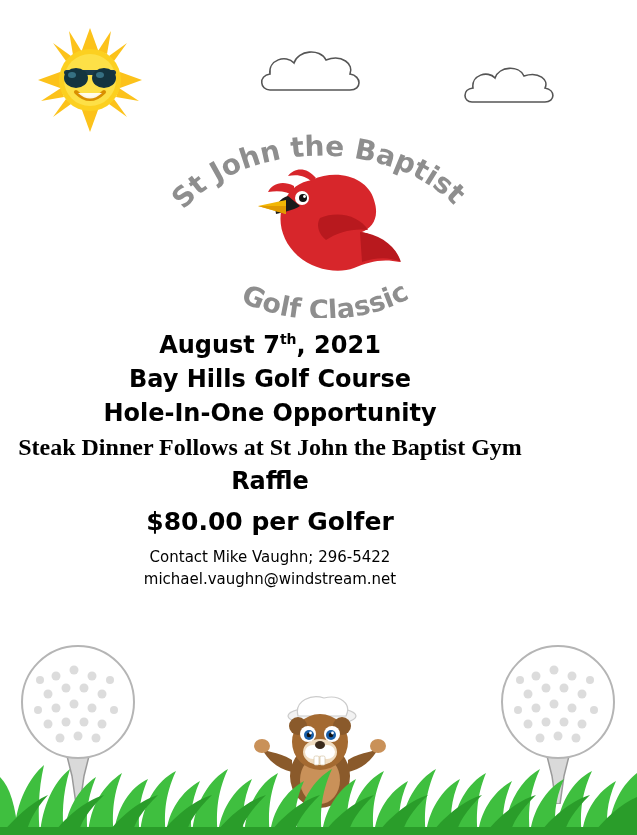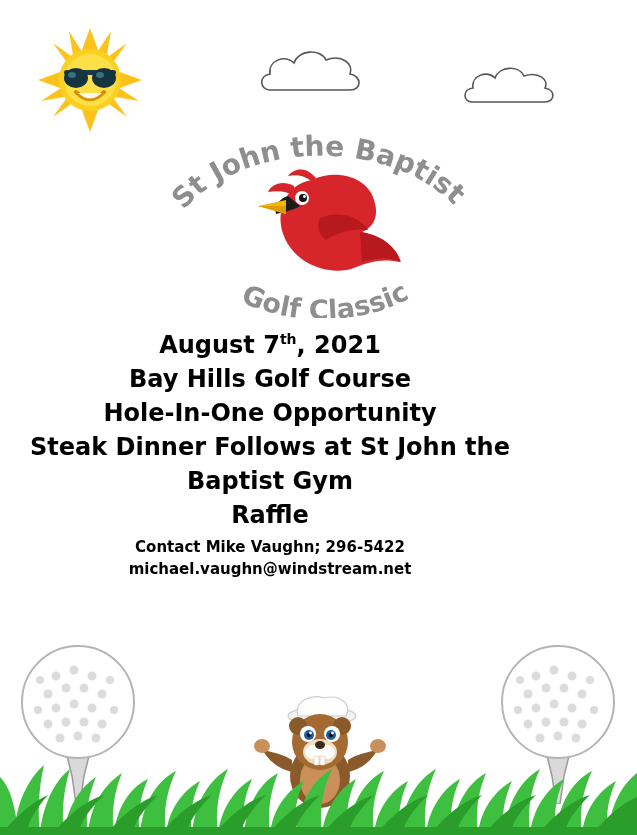--- a/index.html
+++ b/index.html
@@ -73,36 +73,36 @@
     text-align: center;
   }
   .info-line {
     font-family: "DejaVu Sans", sans-serif;
     font-weight: bold;
     font-size: 24px;
     line-height: 34px;
     color: #000;
     white-space: nowrap;
   }
-  .info-line.wrap { white-space: normal; }
+  .info-line.wrap { white-space: normal; font-family: Liberation Serif, serif; }
   .info-line sup {
     font-size: 14px;
     vertical-align: super;
     line-height: 0;
   }
   .price {
     font-family: "DejaVu Sans", sans-serif;
     font-weight: bold;
     font-size: 25px;
     line-height: 40px;
     margin-top: 4px;
   }
   .contact {
     font-family: "DejaVu Sans", sans-serif;
-    font-weight: bold;
+    font-weight: normal;
     font-size: 15px;
     line-height: 22px;
     margin-top: 4px;
   }
 
   
   .ball-left { position: absolute; left: 14px; top: 636px; width: 128px; height: 168px; }
   .ball-right { position: absolute; left: 494px; top: 636px; width: 128px; height: 168px; }
 
   
@@ -207,20 +207,21 @@
 </div>
 
 <div class="info">
   <div class="info-line">
     <span>August 7</span><sup>th</sup><span>, 2021</span>
   </div>
   <div class="info-line">Bay Hills Golf Course</div>
   <div class="info-line">Hole-In-One Opportunity</div>
   <div class="info-line wrap">Steak Dinner Follows at St John the Baptist Gym</div>
   <div class="info-line">Raffle</div>
+  <div class="price">$80.00 per Golfer</div>
   <div class="contact">Contact Mike Vaughn; 296-5422</div>
   <div class="contact" style="margin-top:0;">michael.vaughn@windstream.net</div>
 </div>
 
 <div class="ball-left">
   <svg viewBox="0 0 128 168" width="128" height="168" aria-hidden="true">
 
     <path d="M50 108 L78 108 L70 140 L66 168 L62 168 L58 140 Z" fill="#d9d9d9" stroke="#9a9a9a" stroke-width="1.5"></path>
 
     <circle cx="64" cy="66" r="56" fill="#ffffff" stroke="#b5b5b5" stroke-width="2"></circle>

